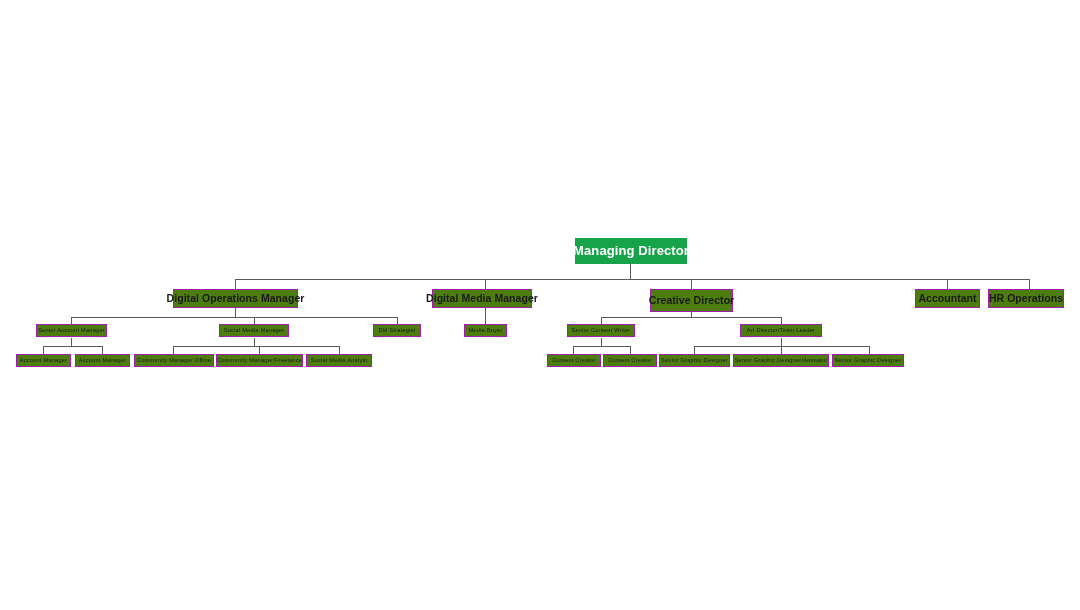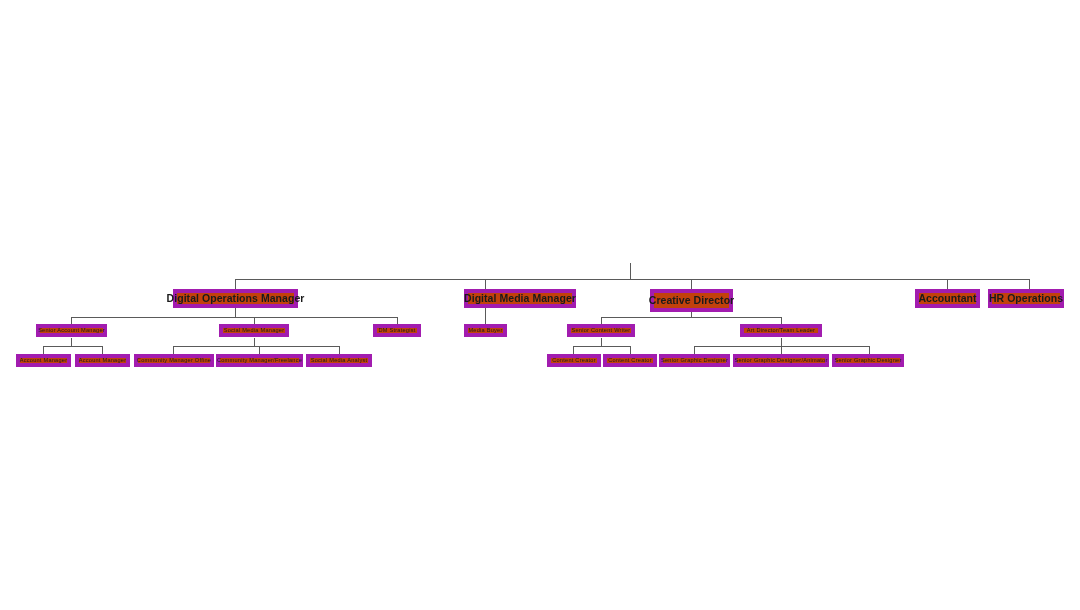--- a/index.html
+++ b/index.html
@@ -14,22 +14,22 @@
     overflow: hidden;
   }
   #chart-canvas {
     position: relative;
     width: 1080px;
     height: 610px;
   }
   .node {
     position: absolute;
     box-sizing: border-box;
-    background: #c2410c;
-    border: 4px solid #a21caf;
+    background: #4d7c0f;
+    border: 1px solid #a21caf;
     color: #1a1a1a;
     display: flex;
     align-items: center;
     justify-content: center;
     text-align: center;
     line-height: 1.05;
     white-space: nowrap;
     z-index: 3;
   }
   .node.root {
@@ -104,23 +104,24 @@
   <div class="conn h" style="left:573px; top:346px; width:57px;"></div>
   <div class="conn v" style="left:573px; top:346px; height:8px;"></div>
   <div class="conn v" style="left:630px; top:346px; height:8px;"></div>
 
   <div class="conn v" style="left:781px; top:338px; height:8px;"></div>
   <div class="conn h" style="left:694px; top:346px; width:175px;"></div>
   <div class="conn v" style="left:694px; top:346px; height:8px;"></div>
   <div class="conn v" style="left:781px; top:346px; height:8px;"></div>
   <div class="conn v" style="left:869px; top:346px; height:8px;"></div>
 
+  <div class="node root" style="left:575px; top:238px; width:112px; height:26px;">Managing Director</div>
 
   <div class="node lvl2" style="left:173px; top:289px; width:125px; height:19px;">Digital Operations Manager</div>
-  <div class="node lvl2" style="left:432px; top:289px; width:112px; height:19px;margin-left:32px;">Digital Media Manager</div>
+  <div class="node lvl2" style="left:432px; top:289px; width:100px; height:19px;">Digital Media Manager</div>
   <div class="node lvl2" style="left:650px; top:289px; width:83px; height:23px;">Creative Director</div>
   <div class="node lvl2" style="left:915px; top:289px; width:65px; height:19px;">Accountant</div>
   <div class="node lvl2" style="left:988px; top:289px; width:76px; height:19px;">HR Operations</div>
 
   <div class="node lvl3" style="left:36px; top:324px; width:71px; height:13px;">Senior Account Manager</div>
   <div class="node lvl3" style="left:219px; top:324px; width:70px; height:13px;">Social Media Manager</div>
   <div class="node lvl3" style="left:373px; top:324px; width:48px; height:13px;">DM Strategist</div>
   <div class="node lvl3" style="left:464px; top:324px; width:43px; height:13px;">Media Buyer</div>
   <div class="node lvl3" style="left:567px; top:324px; width:68px; height:13px;">Senior Content Writer</div>
   <div class="node lvl3" style="left:740px; top:324px; width:82px; height:13px;">Art Director/Team Leader</div>

